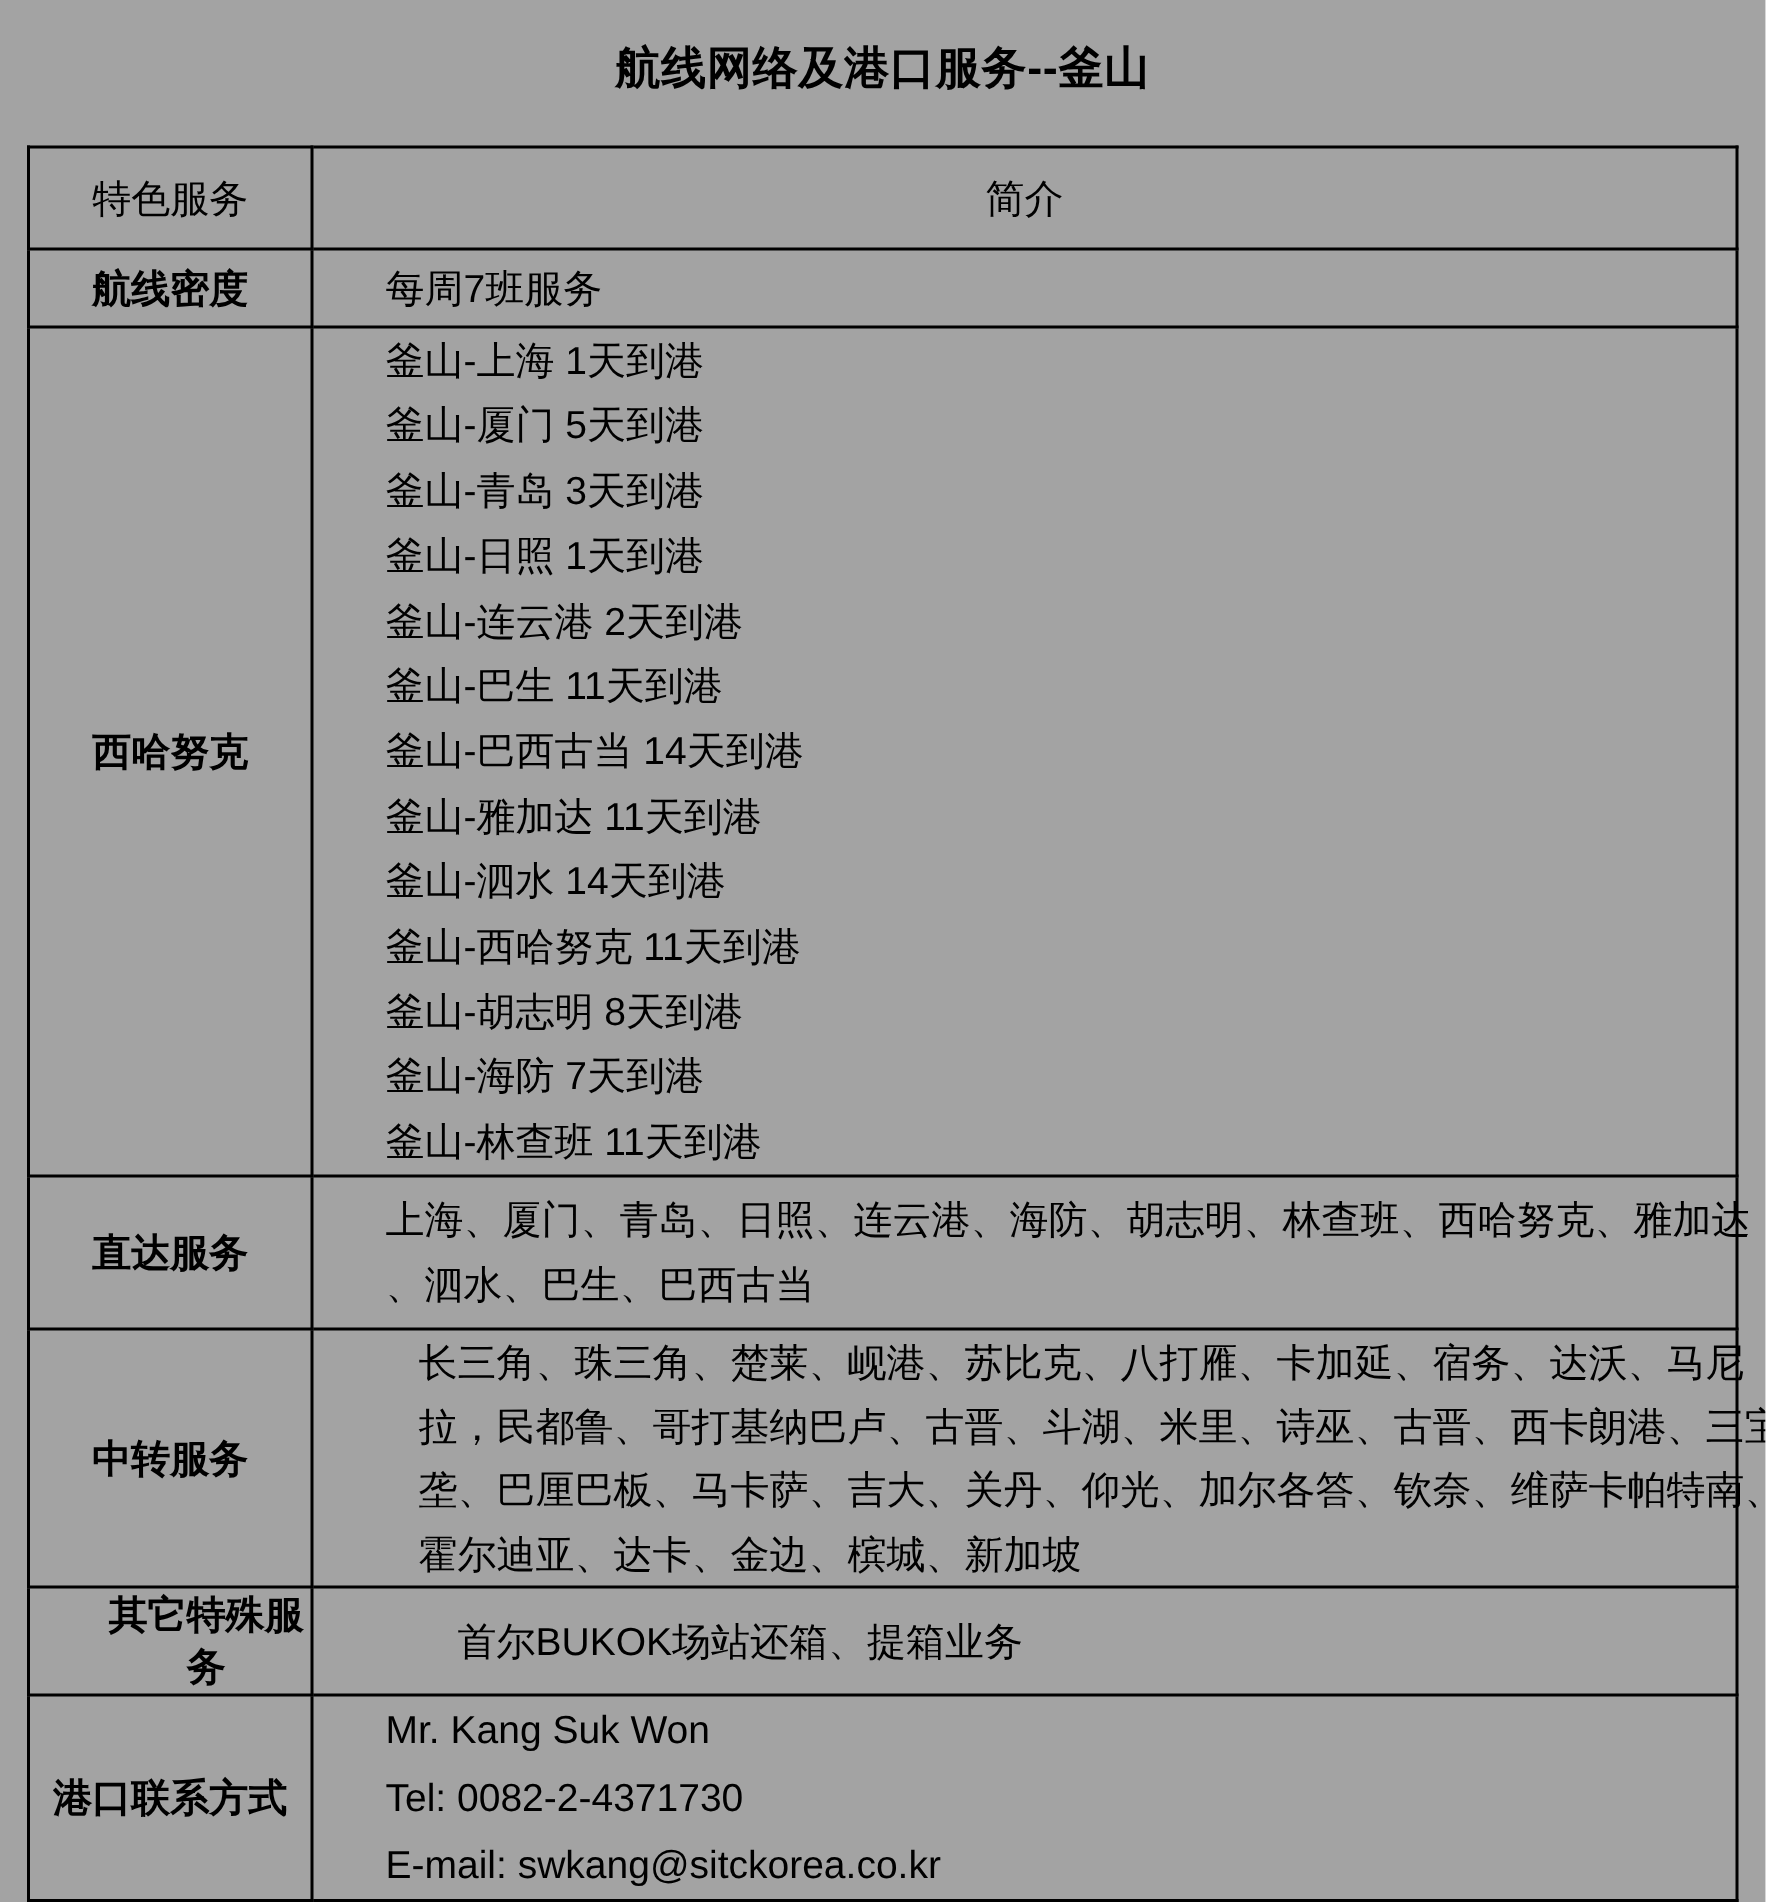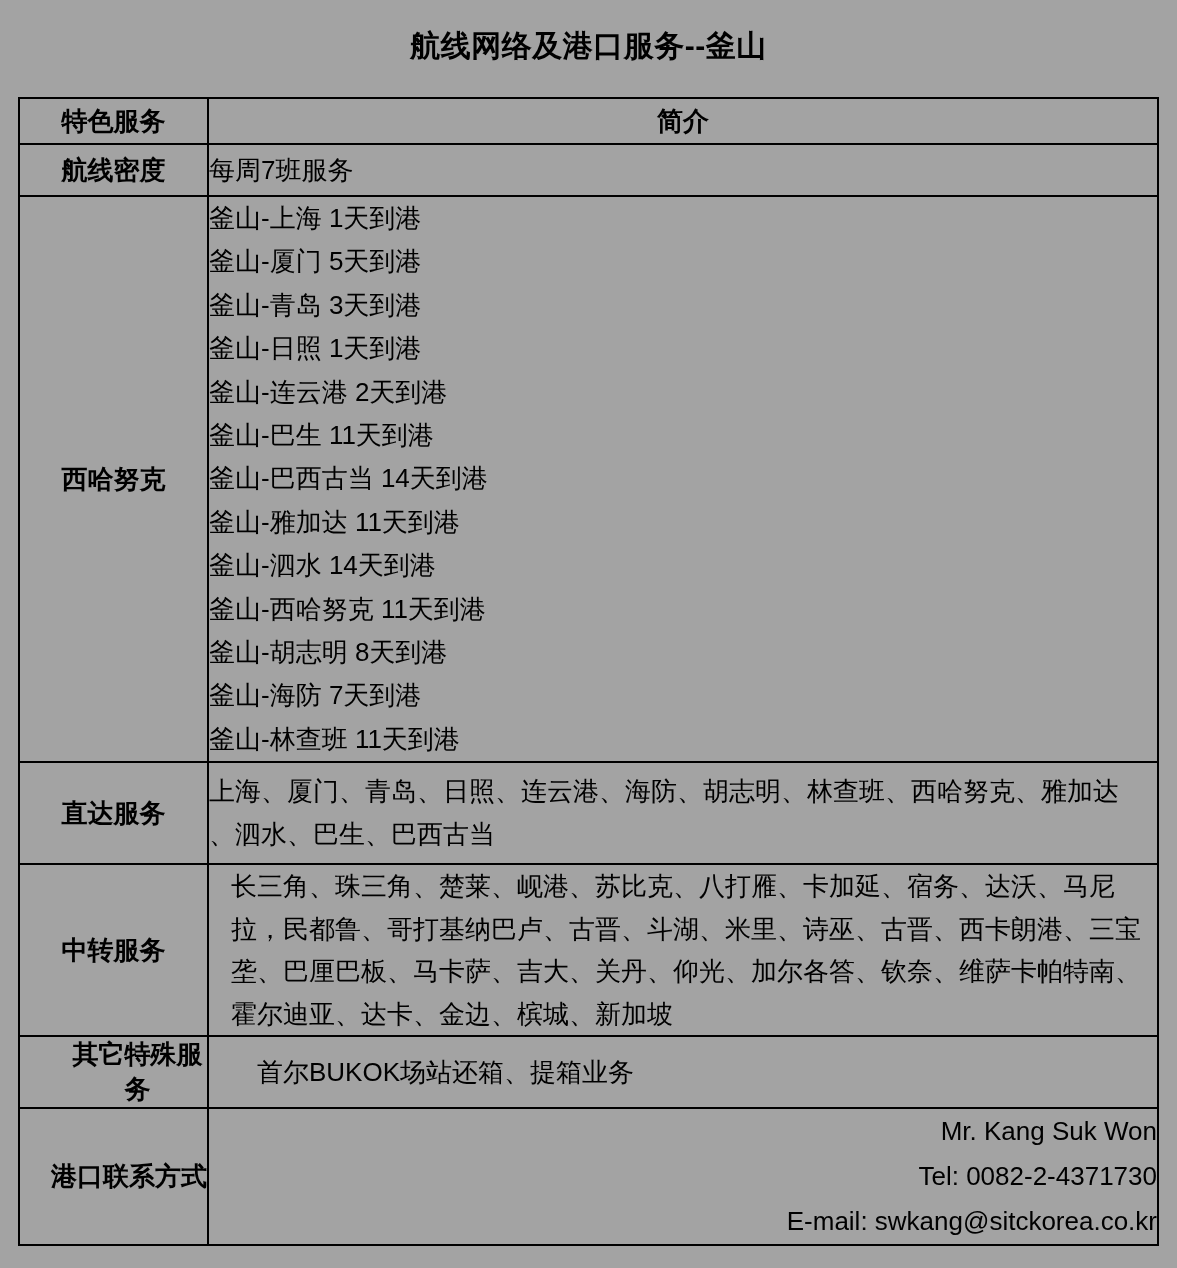--- a/index.html
+++ b/index.html
@@ -33,50 +33,50 @@
   table.services td, table.services th {
     border: 2px solid #000000;
     box-sizing: border-box;
     padding: 0;
     vertical-align: middle;
   }
   col.c-label { width: 189px; }
   col.c-desc  { width: 950px; }
 
   .h-row th {
-    height: 46px;
+    height: 68px;
     font-size: 26px;
-    font-weight: 700;
+    font-weight: 400;
     text-align: center;
   }
   td.label-cell {
     font-size: 26px;
     font-weight: 700;
     text-align: center;
     margin-left: 32px;
   }
   td.desc-cell {
     font-size: 26px;
     font-weight: 400;
     text-align: left;
     padding-left: 13px;
     padding-right: 12px;
   }
   tr.r-density  td { height: 52px; }
   tr.r-express  td { height: 565px; }
   tr.r-direct   td { height: 102px; }
   tr.r-transfer td { height: 170px; }
   tr.r-special  td { height: 60px; padding-left: 48px; }
-  tr.r-contact  td { height: 135px; text-align: right; }
+  tr.r-contact  td { height: 135px; }
 
   .lh-express .line  { line-height: 43.4px; }
   .lh-direct .line   { line-height: 43px; }
   .lh-transfer .line { line-height: 42.5px; padding-left: 22px; }
   .lh-contact .line  { line-height: 45px; }
-  .line { white-space: nowrap; }
+  .line { white-space: nowrap; margin-left: 48px; }
 </style>
 </head>
 <body>
 
 <div class="page">
 
   <h1 class="doc-title">航线网络及港口服务--釜山</h1>
 
   <table class="services">
     <colgroup>

